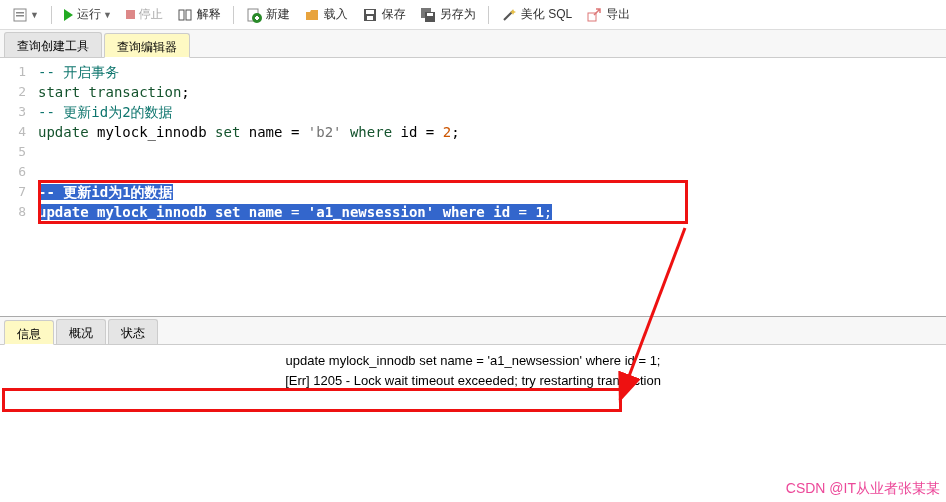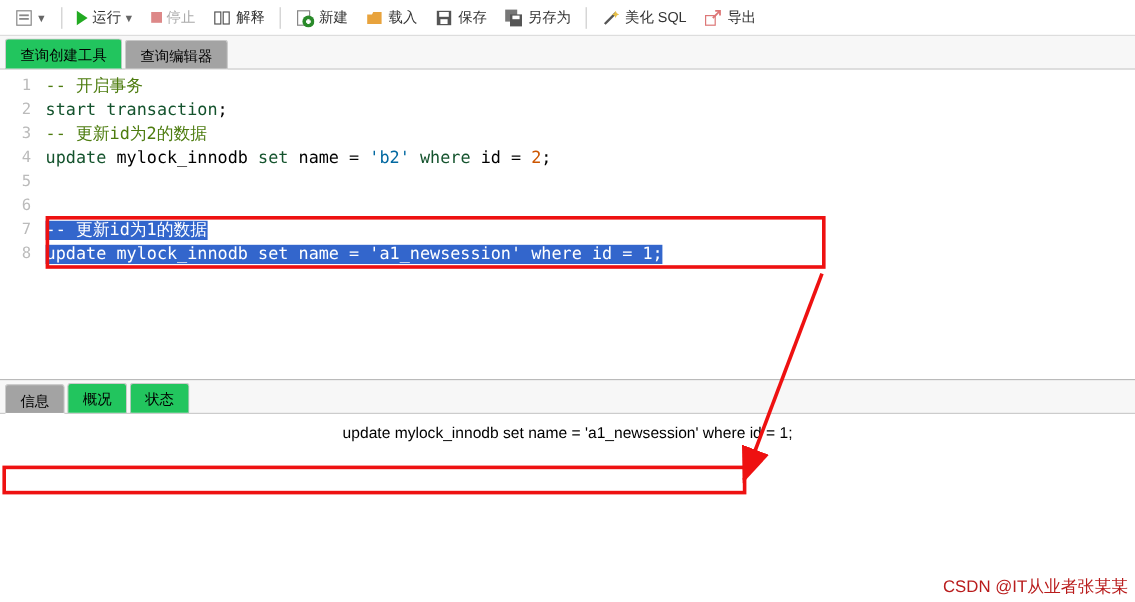--- a/index.html
+++ b/index.html
@@ -5,38 +5,38 @@
   * { box-sizing: border-box; margin:0; padding:0; }
   body { width:946px; height:502px; font-family:"Microsoft YaHei",Arial,sans-serif; font-size:12px; background:#fff; position:relative; overflow:hidden;}
   .toolbar { display:flex; align-items:center; height:30px; padding:0 6px; border-bottom:1px solid #ddd; gap:2px;}
   .tbtn { display:flex; align-items:center; gap:4px; padding:2px 6px; color:#333; cursor:pointer; font-size:12px;}
   .tbtn.disabled { color:#aaa; }
   .sep { width:1px; height:18px; background:#ccc; margin:0 4px;}
   .run-icon{ width:0;height:0;border-left:9px solid #2a2;border-top:6px solid transparent;border-bottom:6px solid transparent;}
   .dd{ font-size:9px; color:#666; margin-left:-2px;}
   .stop-icon{ width:9px;height:9px;background:#d88;}
   .tabbar { display:flex; height:28px; border-bottom:1px solid #ccc; background:#f7f7f7; padding-left:4px;}
-  .tab { padding:5px 12px; border:1px solid #ccc; border-bottom:none; background:#22c55e; margin-right:2px; margin-top:2px; font-size:12px; cursor:pointer; border-radius:3px 3px 0 0;}
-  .tab.active { background:#a3a3a3; border-bottom:1px solid #fff; position:relative; top:1px;}
+  .tab { padding:5px 12px; border:1px solid #ccc; border-bottom:none; background:#e5e5e5; margin-right:2px; margin-top:2px; font-size:12px; cursor:pointer; border-radius:3px 3px 0 0;}
+  .tab.active { background:#fef9c3; border-bottom:1px solid #fff; position:relative; top:1px;}
   .editor { font-family:Consolas,Monaco,monospace; font-size:14px; padding:4px 0; height:258px; overflow:hidden; position:relative;}
   .line { display:flex; height:20px; line-height:20px; white-space:pre;}
   .gutter { width:38px; text-align:right; padding-right:12px; color:#bbb; font-size:13px; user-select:none;}
   .code { flex:1; }
-  .cm { color:#4d7c0f; }
+  .cm { color:#0f766e; }
   .kw { color:#14532d; }
-  .str{ color:#0369a1; }
+  .str{ color:#737373; }
   .num{ color:#cc5500; }
   .id { color:#000; }
   .sel { background:#3366cc; color:#fff !important; }
-  .sel .kw,.sel .str,.sel .num,.sel .cm,.sel .id{ color:#fff !important;}
+  .sel .kw,.sel .str,.sel .num,.sel .cm,.sel .id{ color:#fff !important;font-weight:bold;}
   .redbox1{ position:absolute; border:3px solid #e11; pointer-events:none;}
   .bottompanel{ border-top:1px solid #aaa;text-align:center;}
   .btabs{ display:flex; height:28px; background:#f7f7f7; padding-left:4px; border-bottom:1px solid #ccc;}
   .output{ padding:6px 10px; font-family:"Microsoft YaHei",sans-serif; font-size:13px; line-height:20px; position:relative; height:120px;}
-  .watermark{ position:absolute; right:6px; bottom:4px; color:#b91c1c; font-size:14px;}
+  .watermark{ position:absolute; right:6px; bottom:4px; color:#ec4899; font-size:14px;}
   svg.arrow{ position:absolute; pointer-events:none;}
   .ic{ display:inline-block; width:16px; height:16px;}
 </style>
 </head>
 <body>
 
 <div class="toolbar">
   <div class="tbtn">
     <span class="ic"><svg width="16" height="16">
           <rect x="2" y="2" width="12" height="12" fill="#fff" stroke="#888"></rect>
@@ -130,20 +130,21 @@
 </div>
 
 <div class="bottompanel">
   <div class="btabs">
     <div class="tab active">信息</div>
     <div class="tab">概况</div>
     <div class="tab">状态</div>
   </div>
   <div class="output">
     <div>update mylock_innodb set name = 'a1_newsession' where id = 1;</div>
+    <div>[Err] 1205 - Lock wait timeout exceeded; try restarting transaction</div>
     <div class="redbox1" style="left:2px; top:43px; width:620px; height:24px;"></div>
   </div>
 </div>
 
 <svg class="arrow" style="left:0;top:0;" width="946" height="502">
   <defs>
       <marker id="ah" markerWidth="12" markerHeight="12" refX="9" refY="4" orient="auto">
         <path d="M0,0 L10,4 L0,8 Z" fill="#e11"></path>
       </marker>
     </defs>

